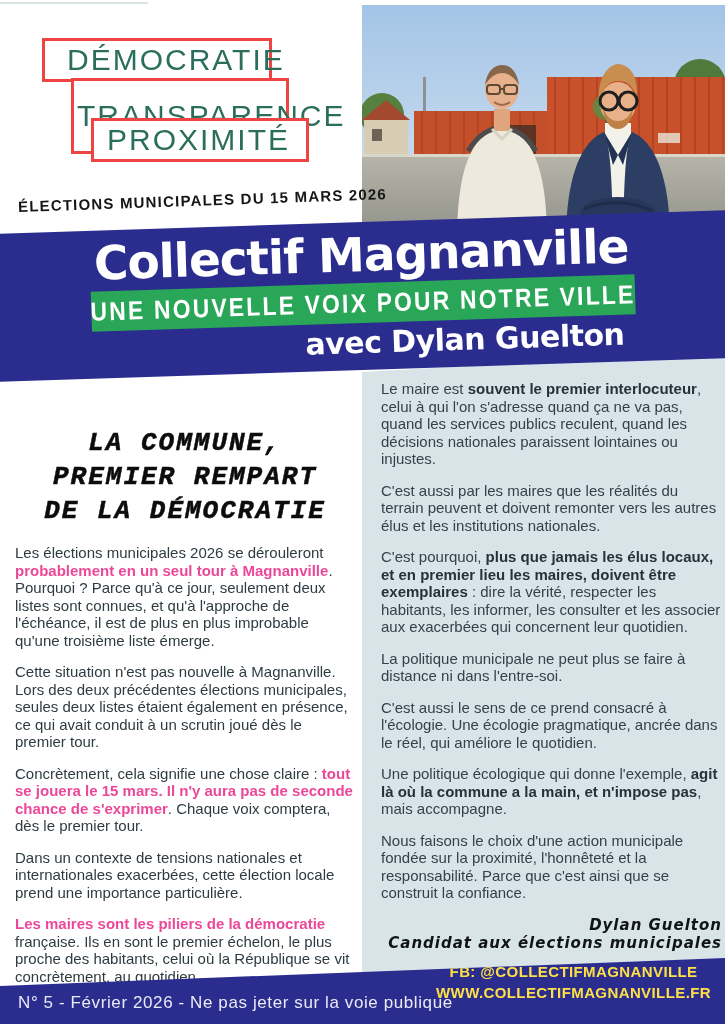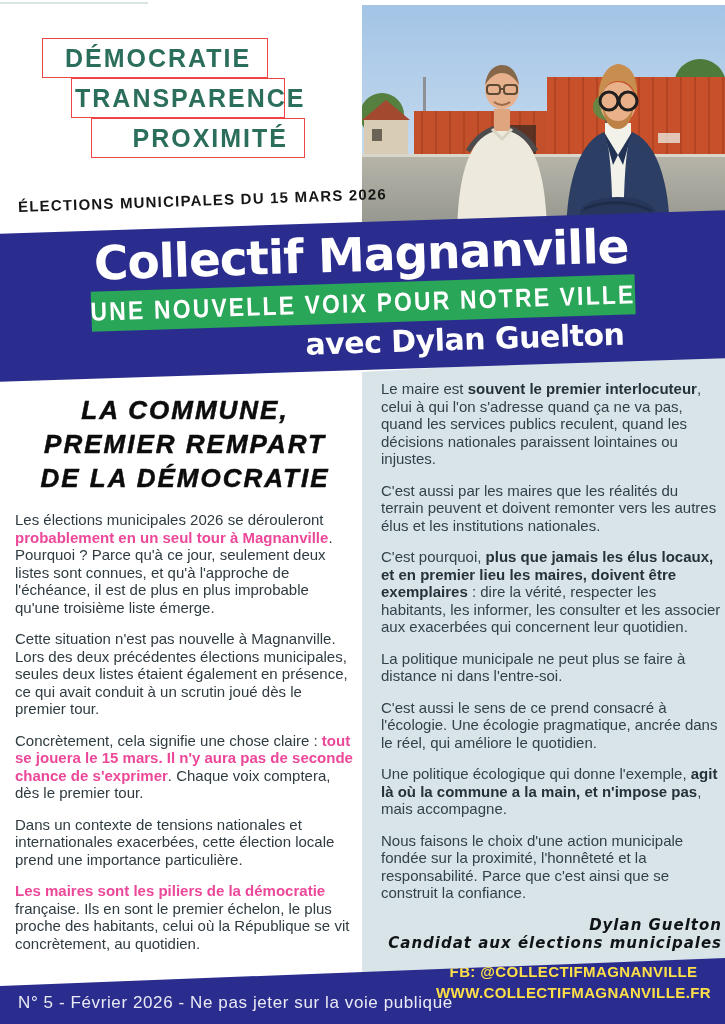--- a/index.html
+++ b/index.html
@@ -3,25 +3,25 @@
 <meta charset="utf-8">
 <style>
   html,body{margin:0;padding:0;background:#ffffff;}
   .page{position:relative;width:725px;height:1024px;background:#ffffff;overflow:hidden;
         font-family:"Liberation Sans","DejaVu Sans",sans-serif;}
 
   
   .top-rule{position:absolute;left:0;top:2px;width:148px;height:2px;background:#d9e5e1;}
 
   
-  .badge{position:absolute;background:#ffffff;border:1px solid #ef4444;color:#2c6e5c;
-         font-weight:bold;font-size:25px;letter-spacing:2px;line-height:38px;height:38px;
+  .badge{position:absolute;background:#ffffff;border:3px solid #ef4444;color:#2c6e5c;
+         font-weight:normal;font-size:30px;letter-spacing:2px;line-height:38px;height:38px;
          font-family:"Liberation Sans",sans-serif;}
   .badge.b1{left:42px;top:38px;width:202px;padding-left:22px;}
-  .badge.b2{left:71px;top:78px;width:206px;text-align:center;padding:0 3px;}
+  .badge.b2{left:71px;top:78px;width:206px;text-align:center;padding:16px 3px;}
   .badge.b3{left:91px;top:118px;width:196px;text-align:right;padding-right:16px;}
 
   
   .photo{position:absolute;left:362px;top:5px;width:363px;height:235px;overflow:hidden;}
   .photo svg{display:block;}
 
   
   .kicker{position:absolute;left:18px;top:198px;font-size:15px;font-weight:bold;color:#161616;
           letter-spacing:1.2px;transform:rotate(-2deg);transform-origin:left center;white-space:nowrap;}
 
@@ -32,23 +32,23 @@
           letter-spacing:-1px;font-family:"DejaVu Sans","Liberation Sans",sans-serif;}
   .green-strip{margin:1px auto 0 auto;width:544px;height:40px;background:#29a657;
           display:flex;align-items:center;justify-content:center;}
   .green-strip span{color:#ffffff;font-size:26px;font-weight:bold;letter-spacing:2.5px;white-space:nowrap;
           transform:scaleX(0.88);font-family:"Liberation Sans",sans-serif;}
   .avec{margin:2px 112px 0 0;color:#ffffff;font-size:30px;font-weight:bold;text-align:right;
           font-family:"DejaVu Sans","Liberation Sans",sans-serif;letter-spacing:-0.5px;}
 
   
   .left-col{position:absolute;left:15px;top:393px;width:340px;}
-  .headline{font-family:Liberation Sans, sans-serif;font-style:italic;font-weight:bold;
+  .headline{font-family:Liberation Mono, monospace;font-style:italic;font-weight:bold;
           color:#0c0c0c;font-size:26px;line-height:34px;text-align:center;letter-spacing:2px;
-          -webkit-text-stroke:0.5px #0c0c0c;margin-bottom:16px;}
+          -webkit-text-stroke:0.5px #0c0c0c;margin-bottom:16px;margin-top:33px;}
   .headline span{display:block;}
   .copy p{margin:0 0 14px 0;font-size:15px;line-height:17.5px;color:#2f3b41;}
   .copy .b{font-weight:bold;color:#ec4899;}
 
   
   .panel{position:absolute;left:362px;top:352px;width:363px;height:628px;background:#d9e4e8;
          clip-path:polygon(0 20px,100% 0,100% 100%,0 100%);z-index:2;}
   .panel-inner{padding:28px 3px 0 19px;}
   .panel .copy p{color:#33424a;}
   .panel .copy .b{color:#26323a;}

